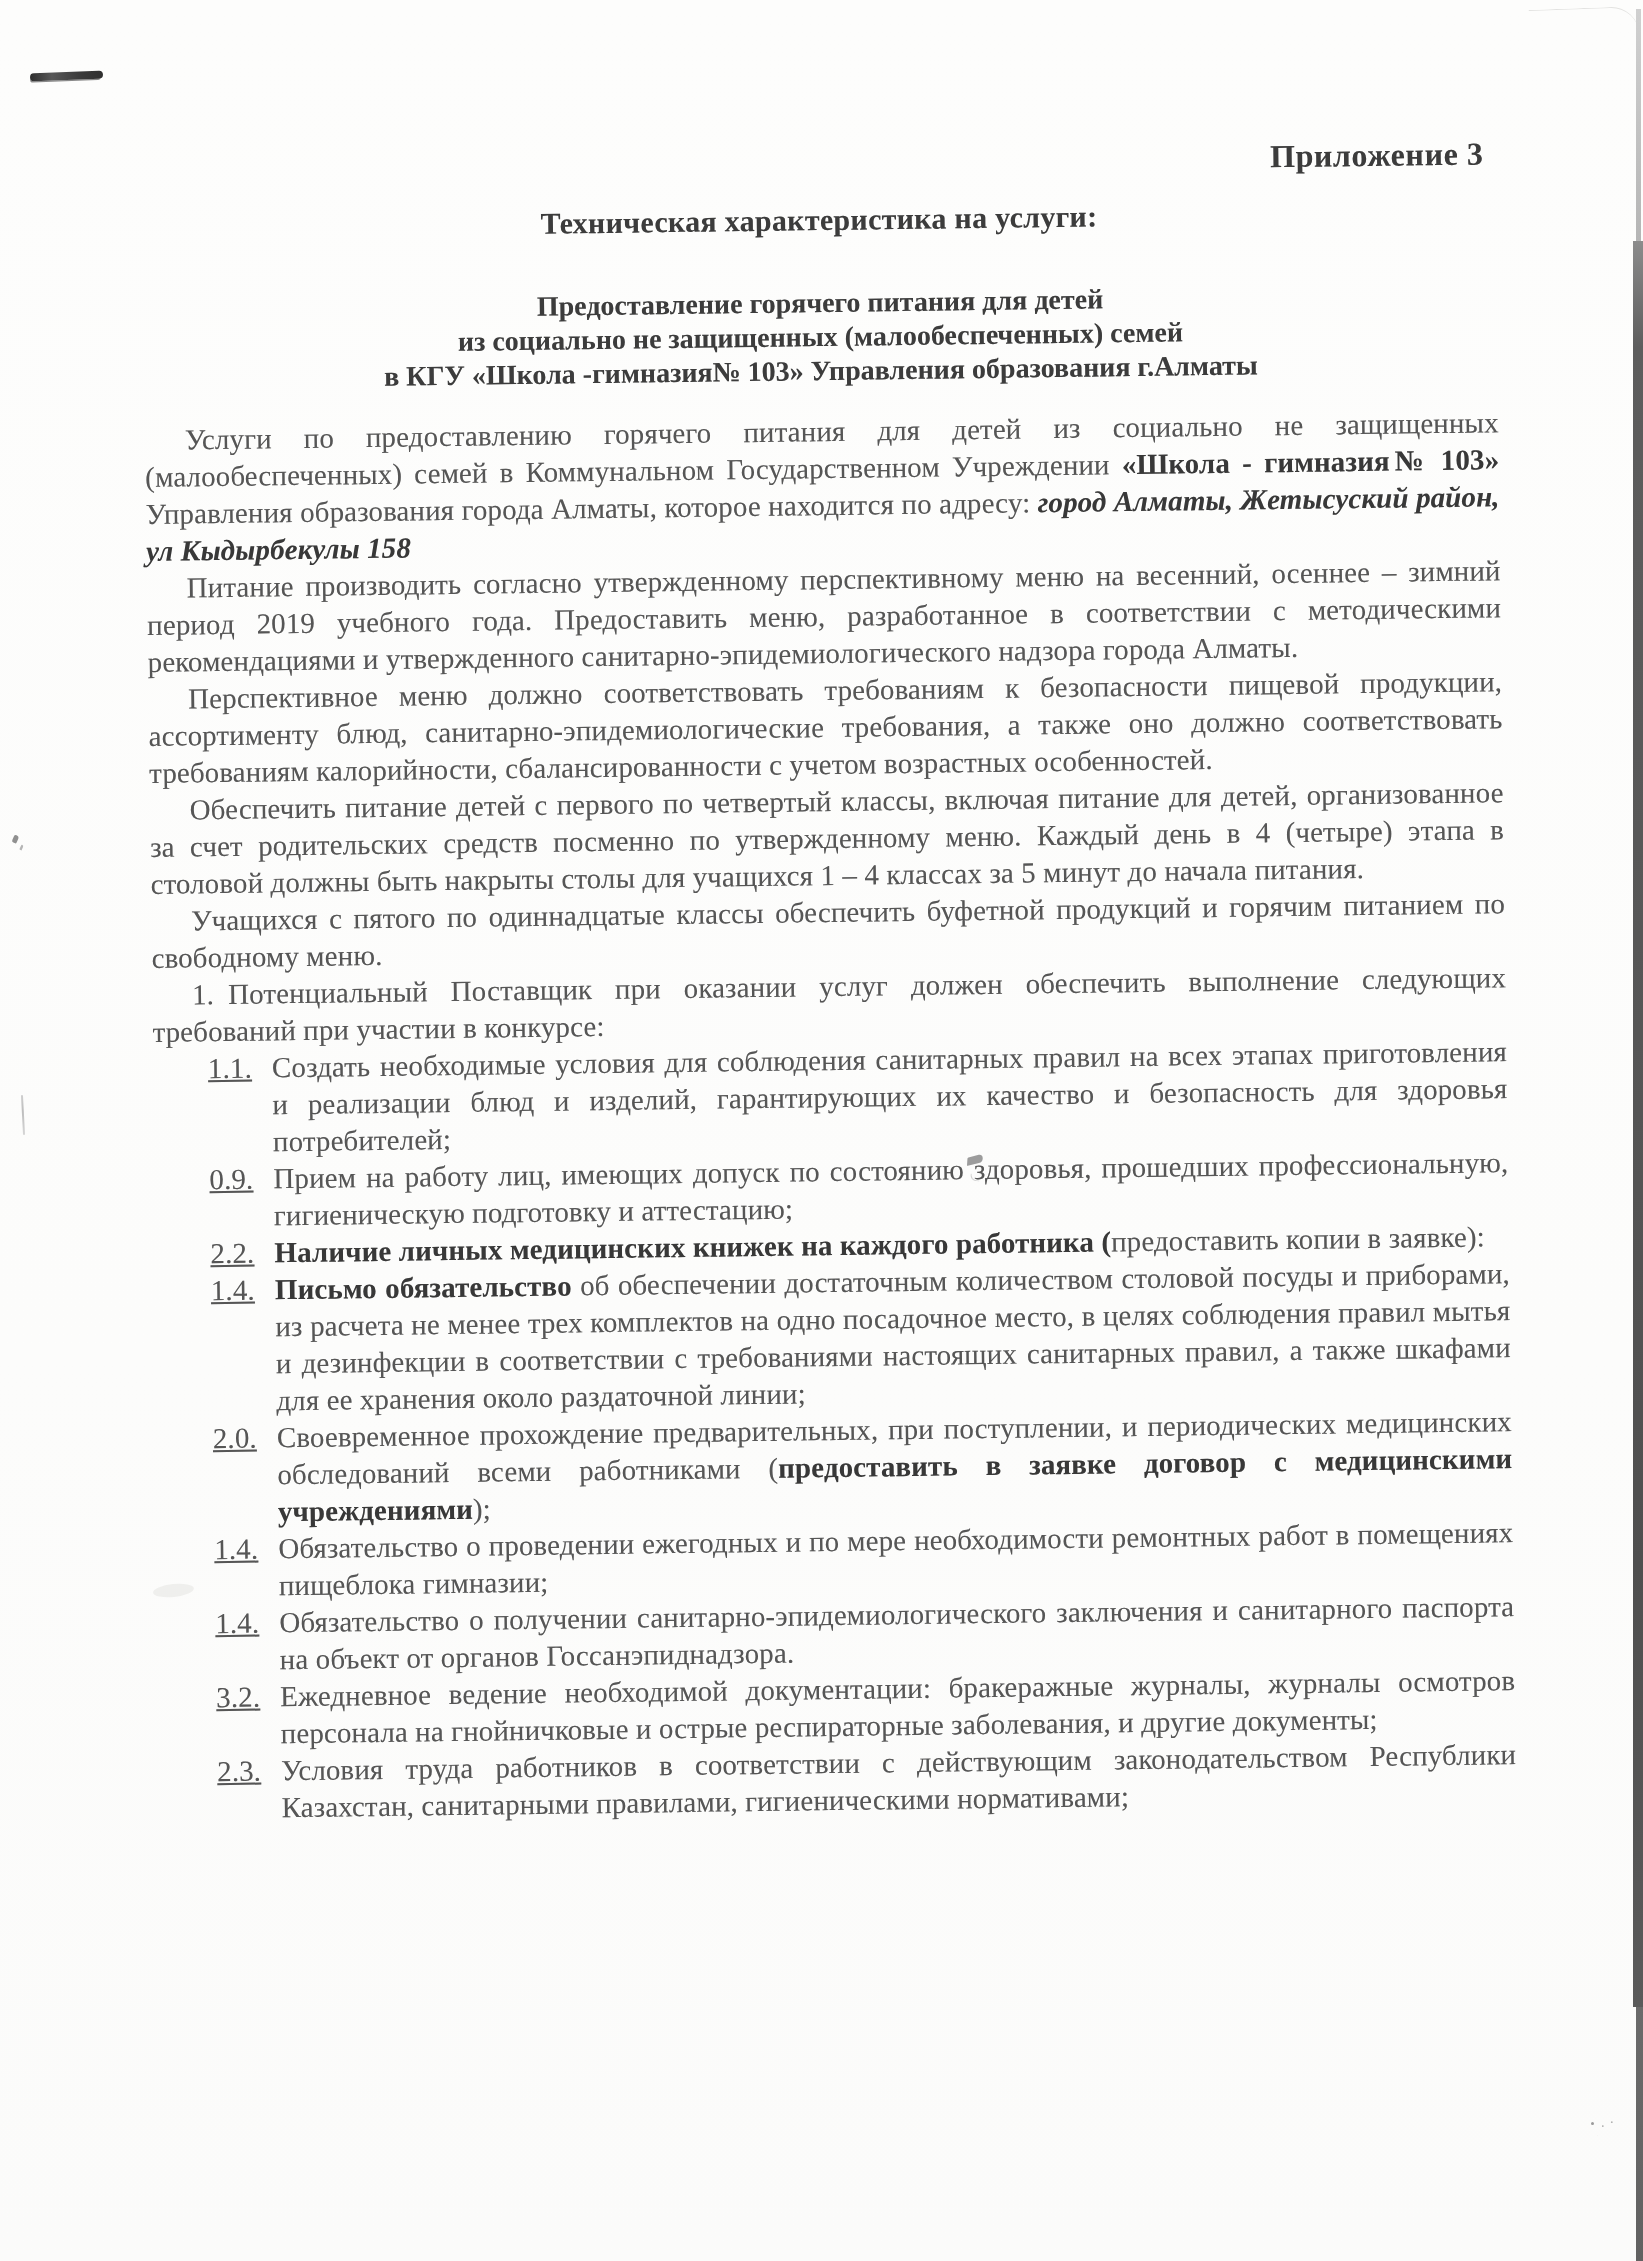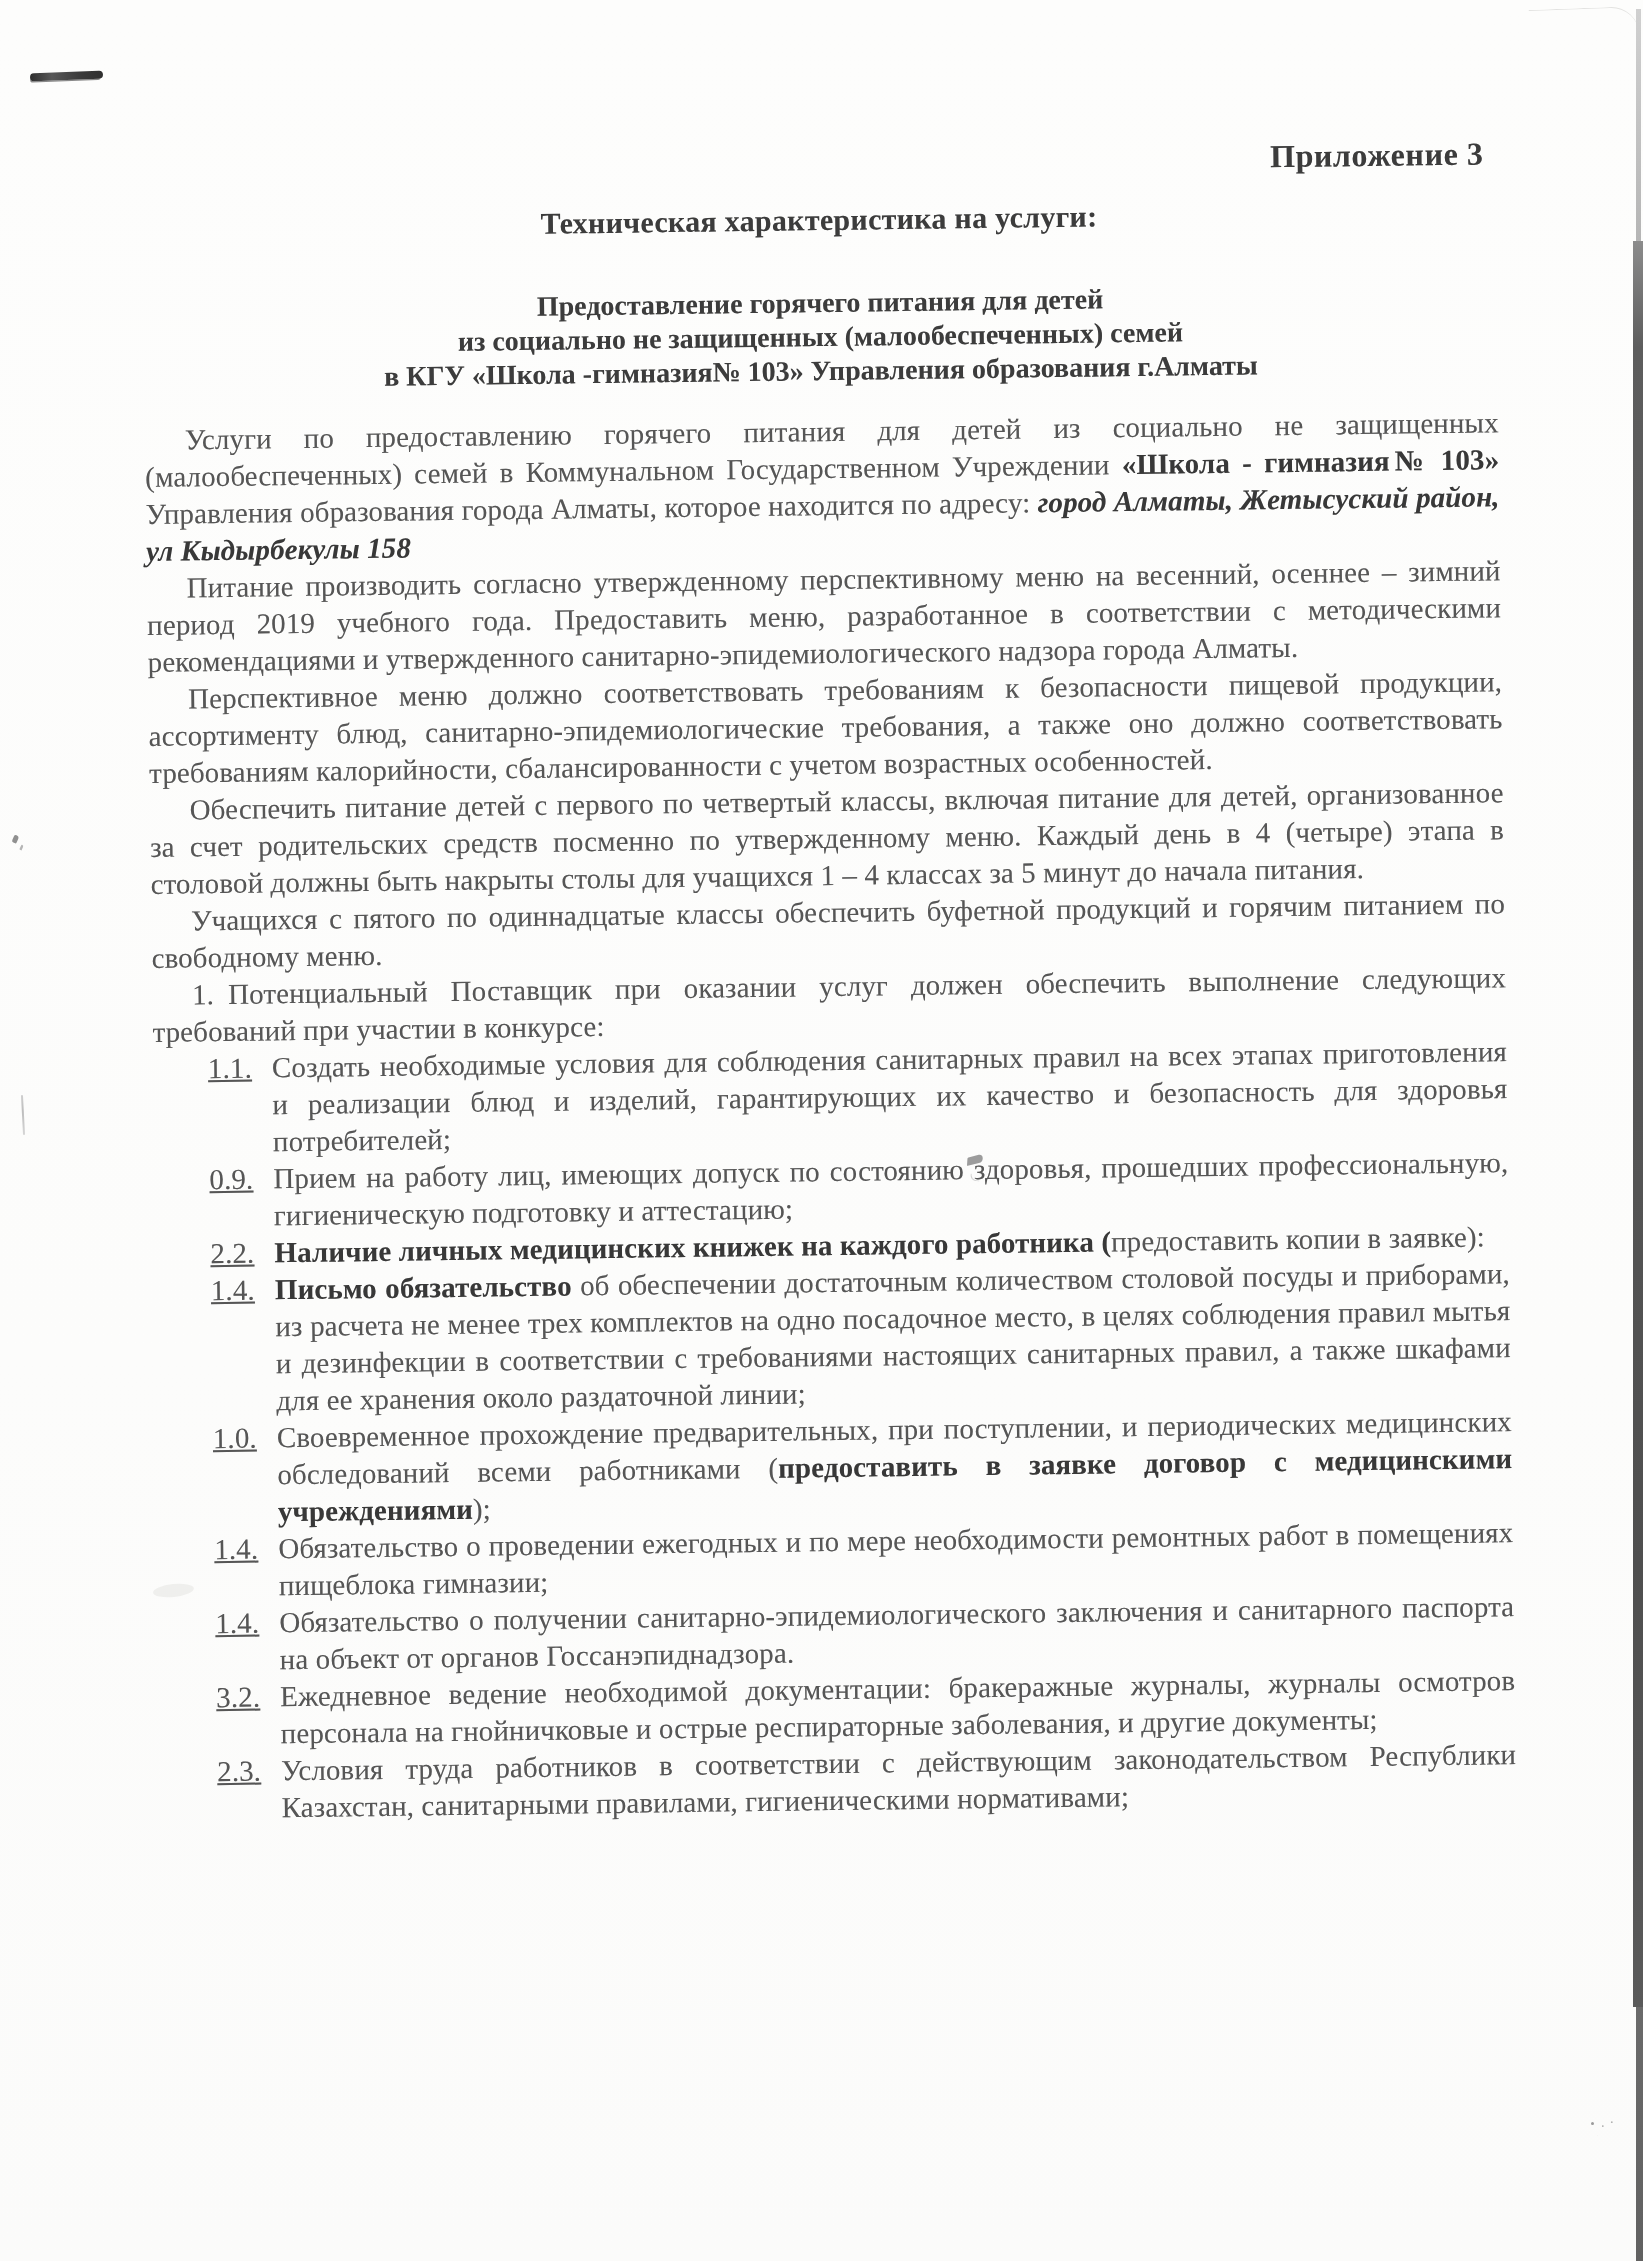--- a/index.html
+++ b/index.html
@@ -193,21 +193,21 @@
       <p class="para"><span>Перспективное меню должно соответствовать требованиям к безопасности пищевой продукции, ассортименту блюд, санитарно-эпидемиологические требования, а также оно должно соответствовать требованиям калорийности, сбалансированности с учетом возрастных особенностей.</span></p>
       <p class="para gap-before"><span>Обеспечить питание детей с первого по четвертый классы, включая питание для детей, организованное за счет родительских средств посменно по утвержденному меню. Каждый день в 4 (четыре) этапа в столовой должны быть накрыты столы для учащихся 1 – 4 классах за 5 минут до начала питания.</span></p>
       <p class="para"><span>Учащихся с пятого по одиннадцатые классы обеспечить буфетной продукций и горячим питанием по свободному меню.</span></p>
 
       <p class="item-main"><span class="num">1.</span><span><span>Потенциальный Поставщик при оказании услуг должен обеспечить выполнение следующих требований при участии в конкурсе:</span></span></p>
 
       <p class="item-sub"><span class="num">1.1.</span><span><span>Создать необходимые условия для соблюдения санитарных правил на всех этапах приготовления и реализации блюд и изделий, гарантирующих их качество и безопасность для здоровья потребителей;</span></span></p>
       <p class="item-sub"><span class="num">0.9.</span><span><span>Прием на работу лиц, имеющих допуск по состоянию здоровья, прошедших профессиональную, гигиеническую подготовку и аттестацию;</span></span></p>
       <p class="item-sub"><span class="num">2.2.</span><span><span class="b">Наличие личных медицинских книжек на каждого работника (</span><span>предоставить копии в заявке):</span></span></p>
       <p class="item-sub"><span class="num">1.4.</span><span><span class="b">Письмо обязательство</span><span> об обеспечении достаточным количеством столовой посуды и приборами, из расчета не менее трех комплектов на одно посадочное место, в целях соблюдения правил мытья и дезинфекции в соответствии с требованиями настоящих санитарных правил, а также шкафами для ее хранения около раздаточной линии;</span></span></p>
-      <p class="item-sub"><span class="num">1.0.</span><span><span>Своевременное прохождение предварительных, при поступлении, и периодических медицинских обследований всеми работниками (</span><span class="b">предоставить в заявке договор с медицинскими учреждениями</span><span>);</span></span></p>
+      <p class="item-sub"><span class="num">2.0.</span><span><span>Своевременное прохождение предварительных, при поступлении, и периодических медицинских обследований всеми работниками (</span><span class="b">предоставить в заявке договор с медицинскими учреждениями</span><span>);</span></span></p>
       <p class="item-sub"><span class="num">1.4.</span><span><span>Обязательство о проведении ежегодных и по мере необходимости ремонтных работ в помещениях пищеблока гимназии;</span></span></p>
       <p class="item-sub"><span class="num">1.4.</span><span><span>Обязательство о получении санитарно-эпидемиологического заключения и санитарного паспорта на объект от органов Госсанэпиднадзора.</span></span></p>
       <p class="item-sub"><span class="num">3.2.</span><span><span>Ежедневное ведение необходимой документации: бракеражные журналы, журналы осмотров персонала на гнойничковые и острые респираторные заболевания, и другие документы;</span></span></p>
       <p class="item-sub"><span class="num">2.3.</span><span><span>Условия труда работников в соответствии с действующим законодательством Республики Казахстан, санитарными правилами, гигиеническими нормативами;</span></span></p>
     </div>
 
   </div>
 </div>
 
 

